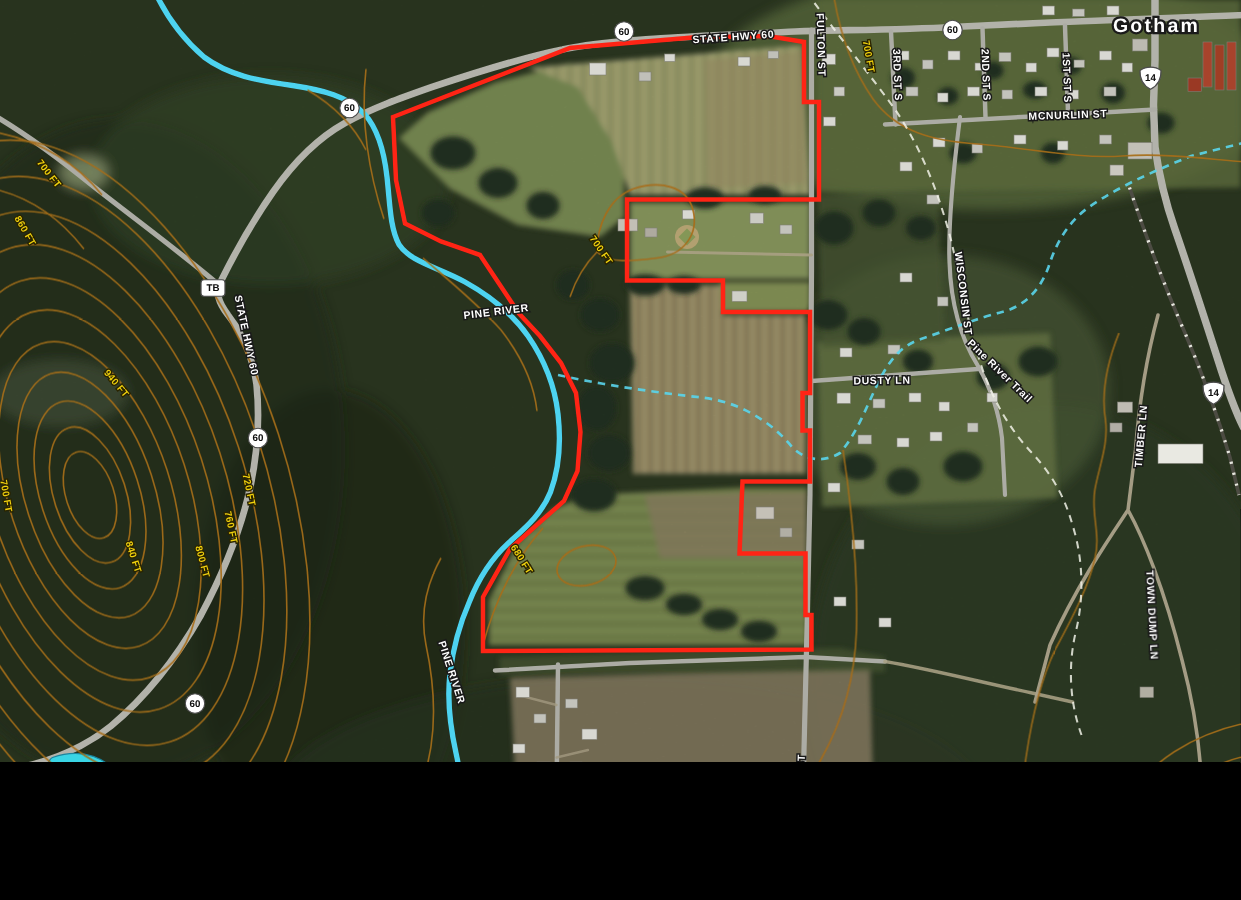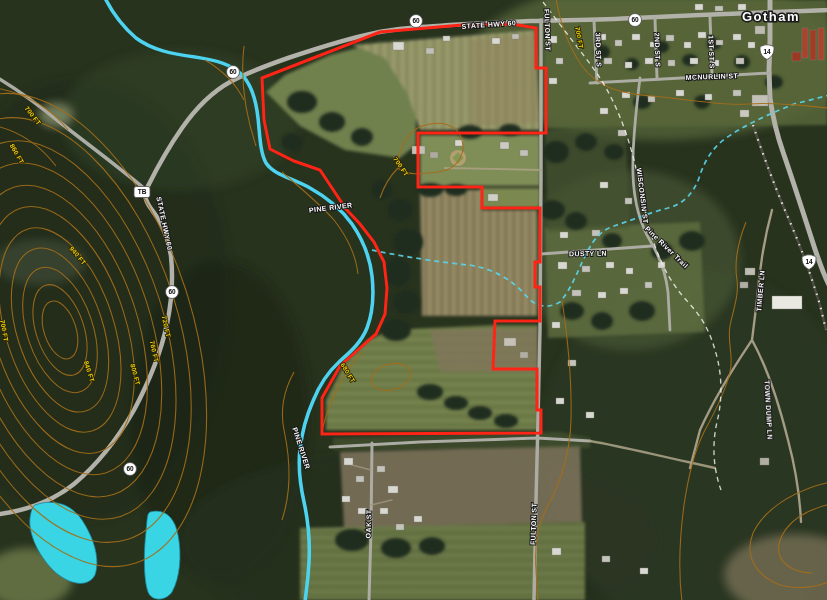--- a/index.html
+++ b/index.html
@@ -1,16 +1,16 @@
 <!DOCTYPE html>
 <html><head>
 <meta charset="utf-8">
 <style>
   html,body{margin:0;padding:0;background:#000;}
-  #stage{width:827px;height:600px;overflow:hidden;position:relative;font-family:"Liberation Sans",sans-serif;}
+  #stage{width:827px;height:508px;overflow:hidden;position:relative;font-family:"Liberation Sans",sans-serif;}
   svg{display:block;}
   .lbl{fill:#ffffff;font-family:"Liberation Sans",sans-serif;font-weight:bold;font-size:7px;
        paint-order:stroke;stroke:#1c1c1c;stroke-width:2px;letter-spacing:.4px;text-anchor:middle;}
   .lbl-big{font-size:13px;stroke-width:3px;letter-spacing:1.5px;}
   .lbl-trail{font-weight:bold;font-size:7px;}
   .lblY{font-family:"Liberation Sans",sans-serif;font-weight:bold;font-size:6.5px;
         paint-order:stroke;stroke:#2e2800;stroke-width:1.8px;letter-spacing:.2px;text-anchor:middle;}
   .shieldtxt{fill:#111;font-family:"Liberation Sans",sans-serif;font-weight:bold;font-size:6.5px;text-anchor:middle;}
 </style>
 </head>

